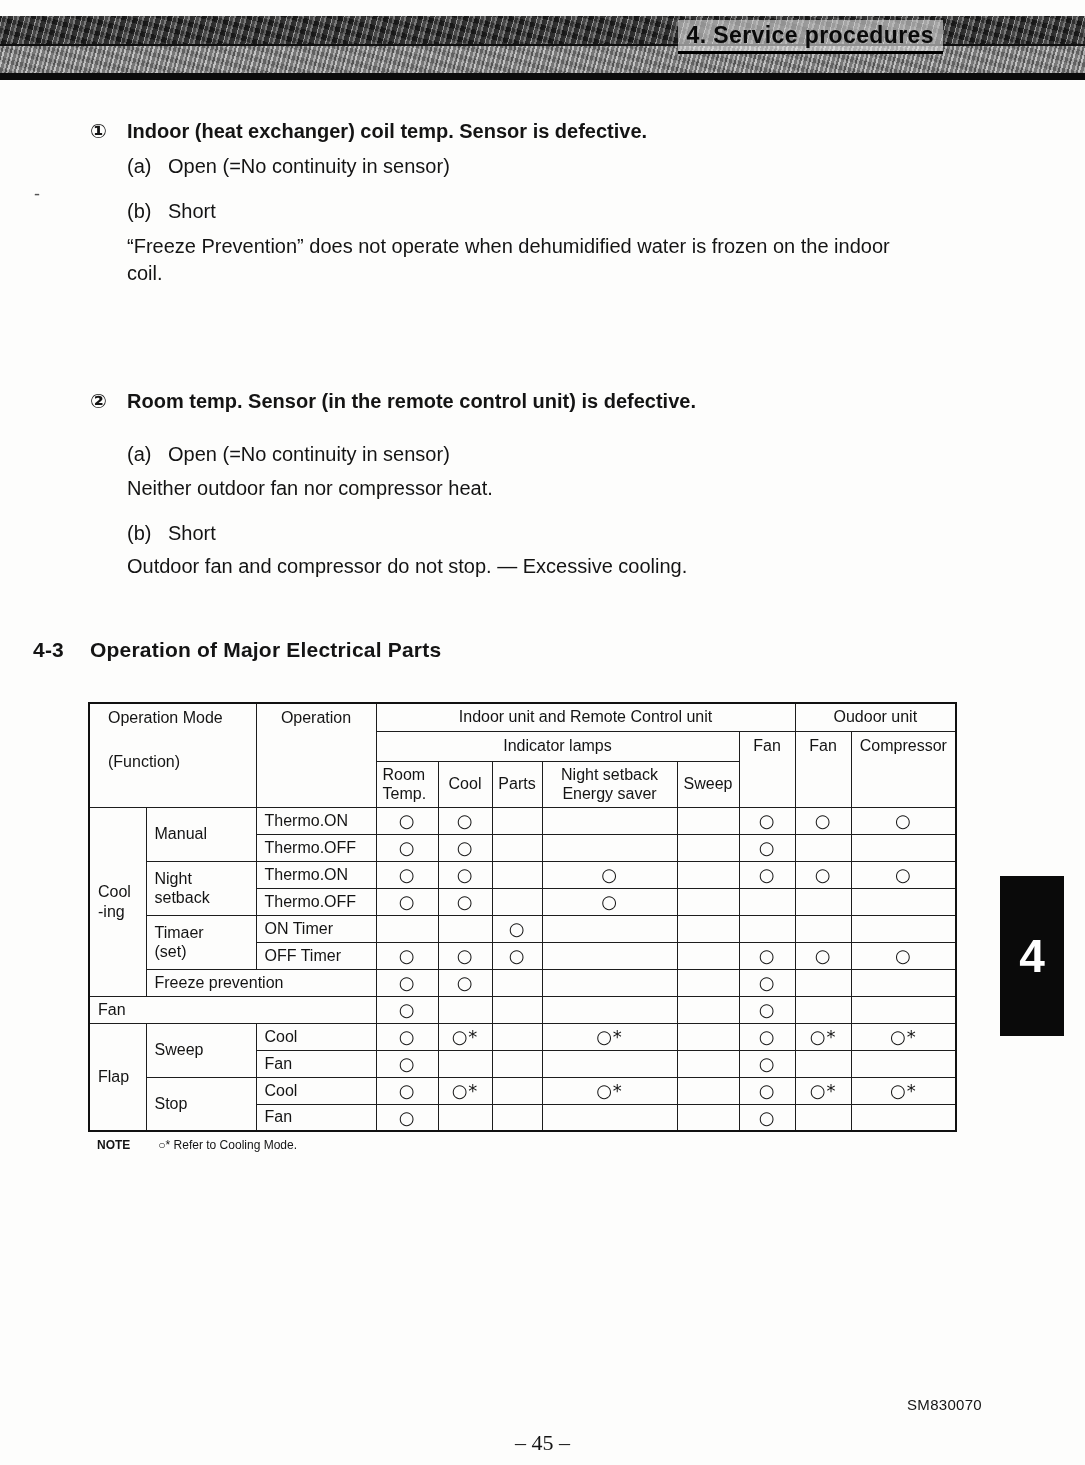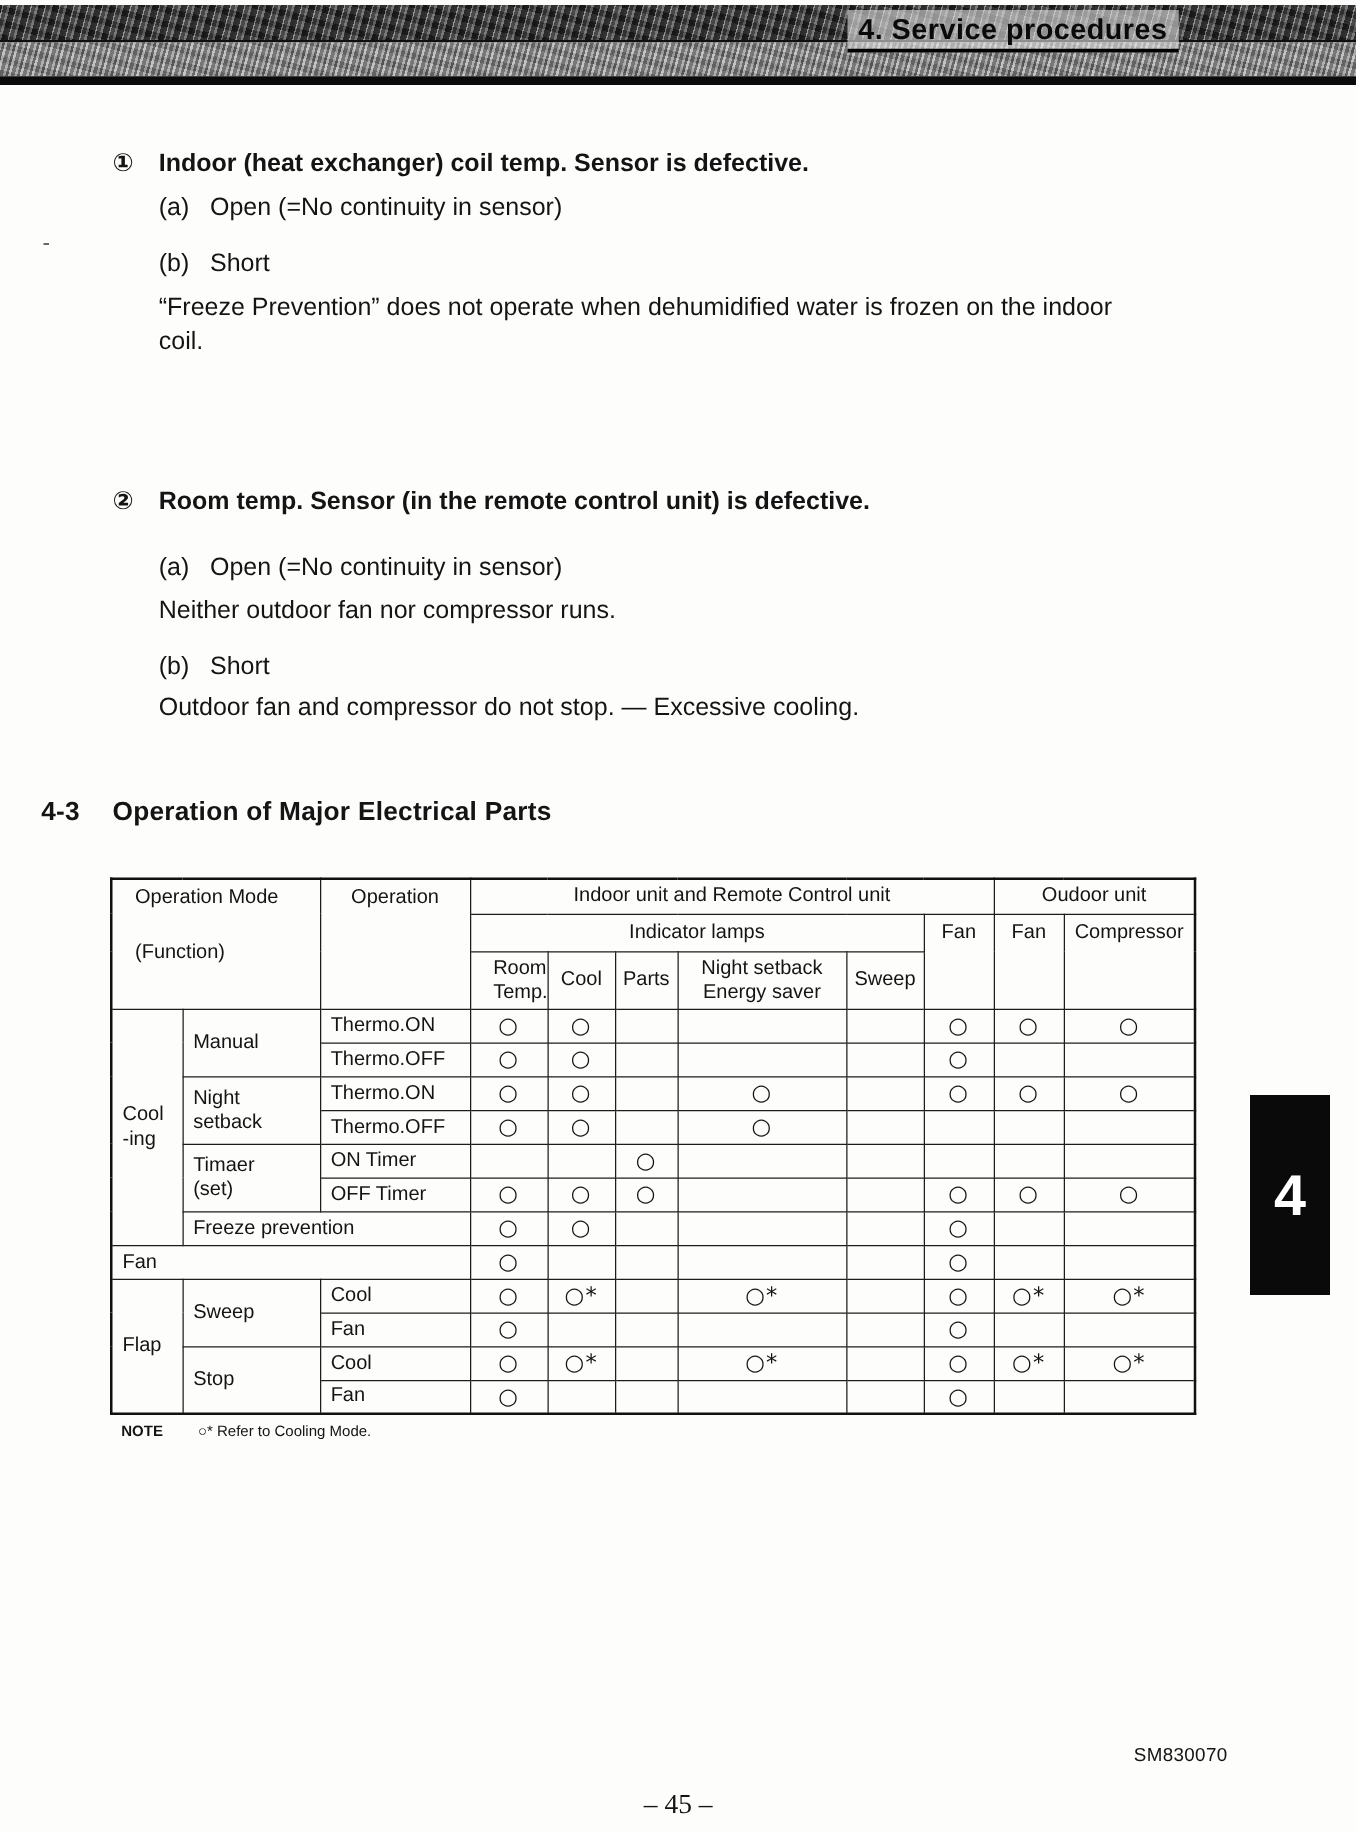--- a/index.html
+++ b/index.html
@@ -4,21 +4,21 @@
 <style>
   * { margin:0; padding:0; box-sizing:border-box; }
   html,body { background:#e9e9e9; }
   .page {
     position:relative; width:1085px; height:1465px; margin:0 auto;
     background:#fdfdfc; color:#141414; overflow:hidden;
     font-family:"Liberation Sans","DejaVu Sans",sans-serif;
   }
 
   
-  .banner { position:absolute; top:4px; left:0; width:100%; height:66px; }
+  .banner { position:absolute; top:16px; left:0; width:100%; height:66px; }
   .band-top {
     height:30px; border-bottom:2px solid #0f0f0f;
     background:
       repeating-linear-gradient(15deg, rgba(0,0,0,.18) 0 5px, rgba(255,255,255,.07) 5px 11px),
       repeating-linear-gradient(105deg,#232323 0 2px,#8f8f8f 2px 3px,#3a3a3a 3px 6px,#6f6f6f 6px 8px,#1c1c1c 8px 11px);
   }
   .band-bottom {
     height:27px;
     background:
       repeating-linear-gradient(15deg, rgba(0,0,0,.10) 0 5px, rgba(255,255,255,.08) 5px 11px),
@@ -54,21 +54,21 @@
   
   .table-wrap { position:absolute; left:88px; top:702px; }
   table { border-collapse:collapse; table-layout:fixed; width:867px; font-size:16px; border:2px solid #111; }
   th, td { border:1.5px solid #1d1d1d; vertical-align:middle; font-weight:400; padding:0 5px; }
   thead th { text-align:center; }
   tr.hr1 { height:28px; } tr.hr2 { height:30px; } tr.hr3 { height:46px; } tr.br { height:27px; }
   .opmode { vertical-align:top; text-align:left; padding:5px 18px; }
   .opmode .fn { margin-top:26px; font-weight:400; }
   .operation-h { vertical-align:top; padding-top:5px; }
   .fan-h { vertical-align:top; padding-top:5px; }
-  .lamp-room { text-align:left; padding-left:18px; }
+  .lamp-room { text-align:left; padding-left:6px; }
   .pre { white-space:pre-line; line-height:1.2; }
   .lbl { text-align:left; padding-left:8px; }
   .grp { padding-left:8px; }
   .op  { text-align:left; padding-left:8px; }
   .mk  { text-align:center; padding:0; font-family:"DejaVu Sans",sans-serif; font-size:18px; letter-spacing:1px; }
 
   .note-line { position:absolute; left:97px; top:1138px; font-size:12px; }
   .note-label { font-weight:700; margin-right:28px; }
 
   
@@ -110,21 +110,21 @@
   </div>
 
   <div class="item item-2">
     <div class="item-head">
       <span class="bullet">②</span>
       <span>Room temp. Sensor (in the remote control unit) is defective.</span>
     </div>
     <div class="sub m26">
       <span class="marker">(a)</span><span>Open (=No continuity in sensor)</span>
     </div>
-    <p class="body m7">Neither outdoor fan nor compressor runs.</p>
+    <p class="body m7">Neither outdoor fan nor compressor heat.</p>
     <div class="sub m18">
       <span class="marker">(b)</span><span>Short</span>
     </div>
     <p class="body m6">Outdoor fan and compressor do not stop. — Excessive cooling.</p>
   </div>
 
   <div class="sec-head s43-head">
     <span class="sec-num">4-3</span><span>Operation of Major Electrical Parts</span>
   </div>
 

